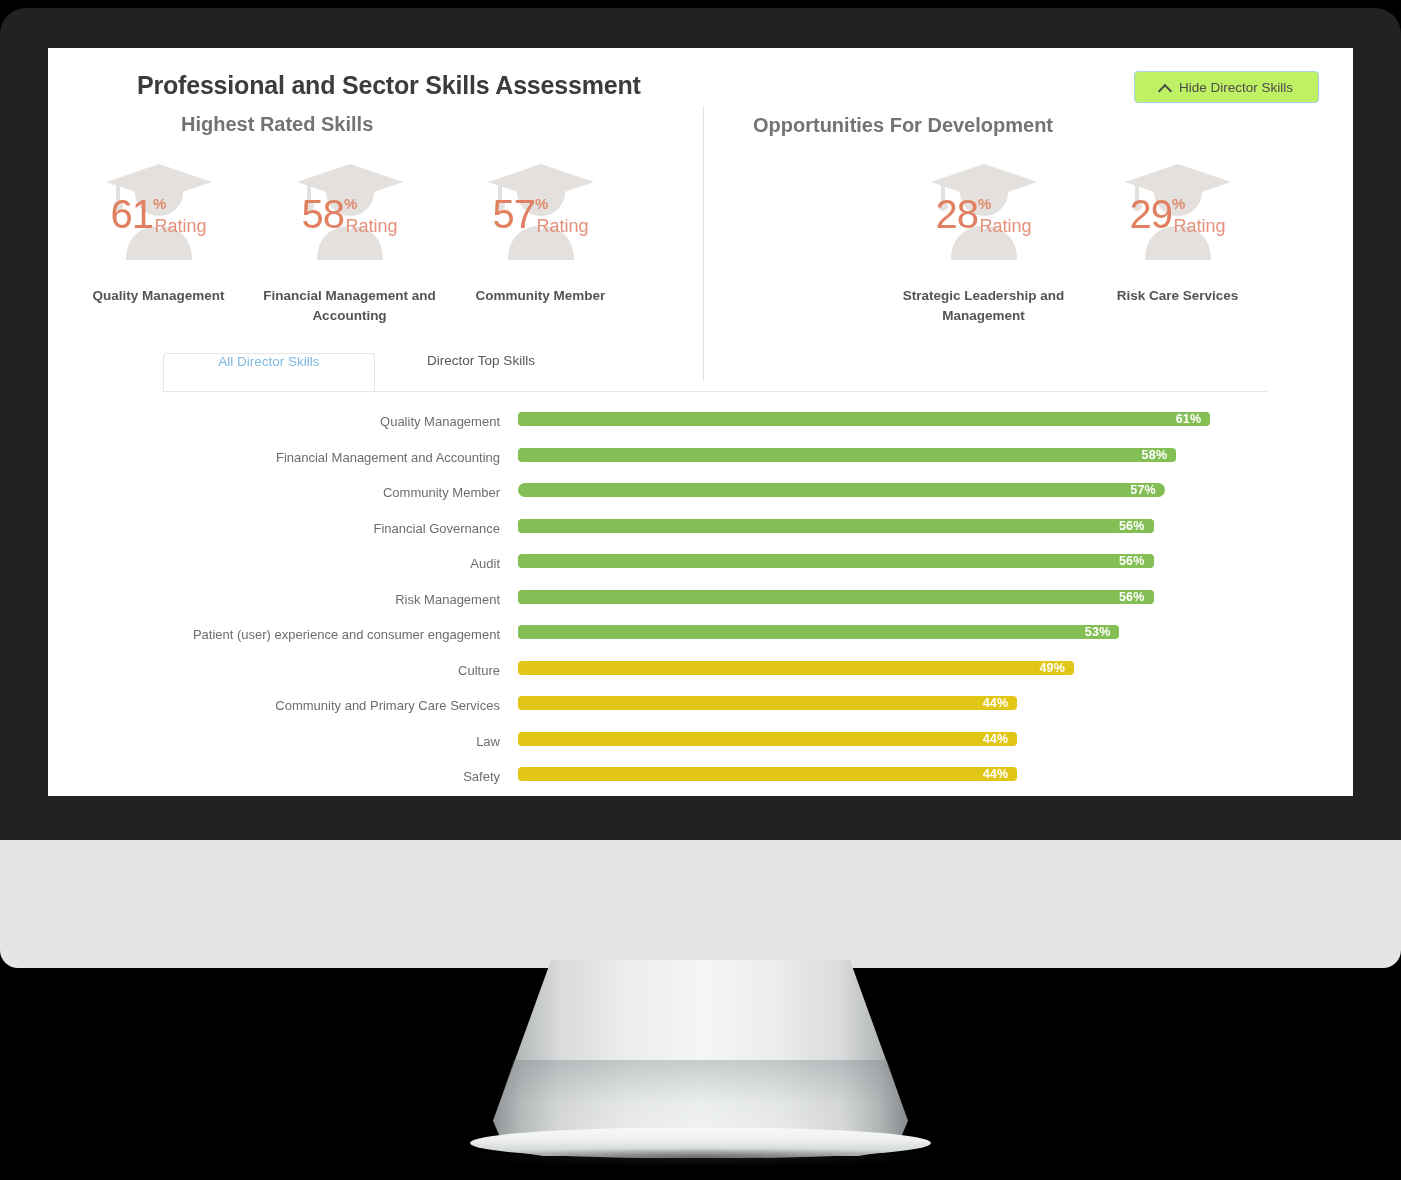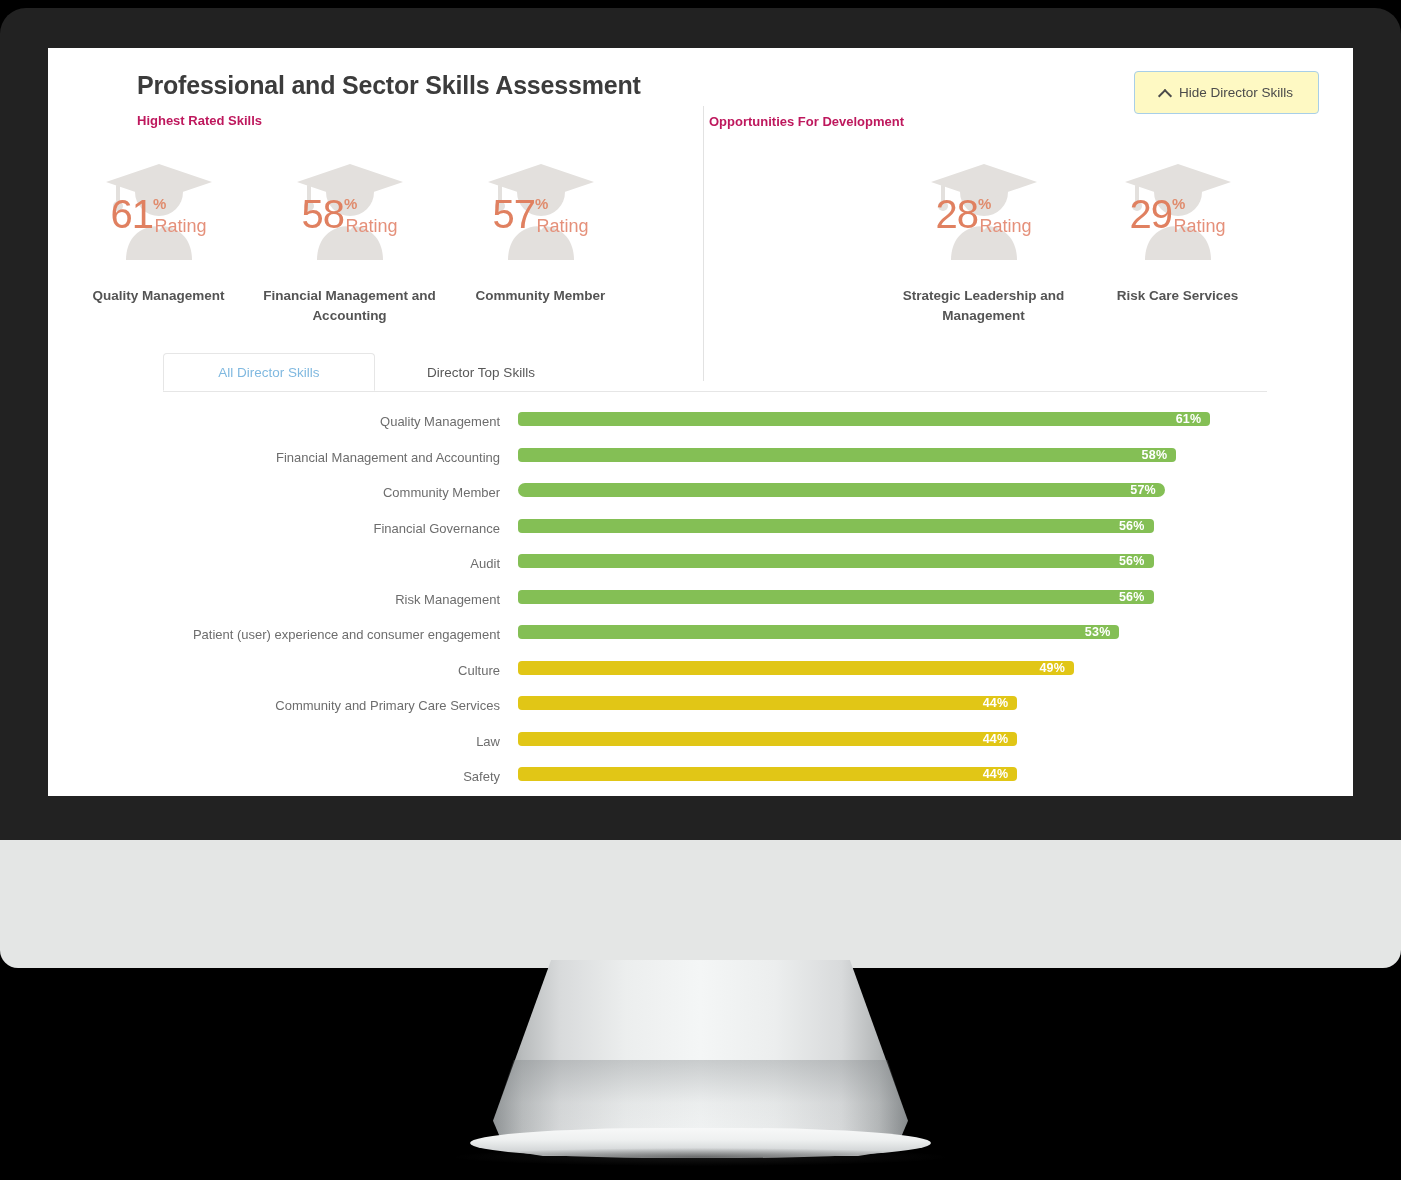--- a/index.html
+++ b/index.html
@@ -102,22 +102,22 @@
     font-size: 25px;
     font-weight: bold;
     color: #3c3c3c;
     letter-spacing: -0.2px;
   }
   #hide-director-skills-button {
     position: absolute;
     right: 34px;
     top: 23px;
     width: 185px;
-    height: 43px;
-    background: #fef9c3;
+    height: 32px;
+    background: #bef264;
     border: 1px solid #a8cfe8;
     border-radius: 4px;
     display: flex;
     align-items: center;
     justify-content: center;
     gap: 8px;
     font-size: 13.5px;
     color: #4b4b4b;
     cursor: pointer;
     box-sizing: border-box;
@@ -133,23 +133,24 @@
     position: absolute;
     left: 0; top: 3px;
     width: 8px; height: 8px;
     border-left: 2px solid #4b4b4b;
     border-top: 2px solid #4b4b4b;
     transform: rotate(45deg);
   }
 
   .section-heading {
     position: absolute;
-    font-size: 13px;
+    font-size: 20px;
     font-weight: bold;
-    color: #be185d;
+    color: #737373;
+    margin-left: 44px;
   }
   #heading-highest { left: 89px; top: 65px; }
   #heading-opportunities { left: 661px; top: 66px; }
 
   #section-divider {
     position: absolute;
     left: 655px;
     top: 58px;
     width: 1px;
     height: 275px;
@@ -216,21 +217,21 @@
     top: 305px;
     width: 1104px;
     height: 38px;
     border-bottom: 1px solid #e6e6e6;
     display: flex;
   }
   .tab {
     width: 212px;
     height: 38px;
     display: flex;
-    align-items: center;
+    align-items: flex-start;
     justify-content: center;
     font-size: 13.5px;
     box-sizing: border-box;
     cursor: pointer;
   }
   .tab.active {
     border: 1px solid #e6e6e6;
     border-bottom: 1px solid #ffffff;
     border-radius: 4px 4px 0 0;
     color: #80b9e0;

